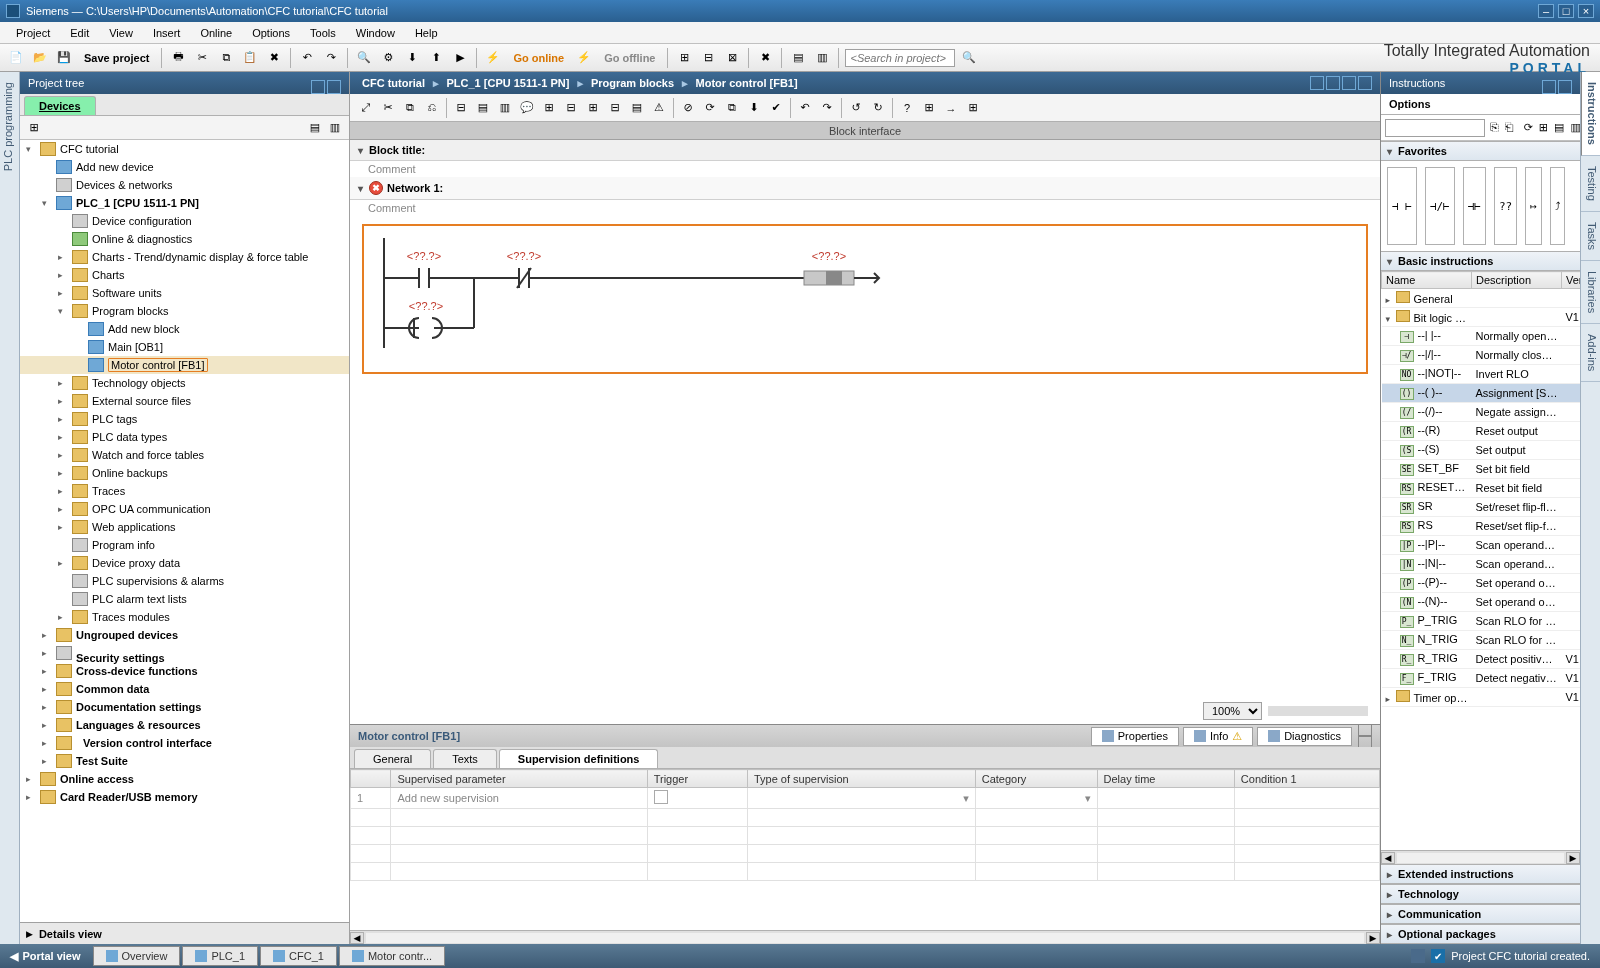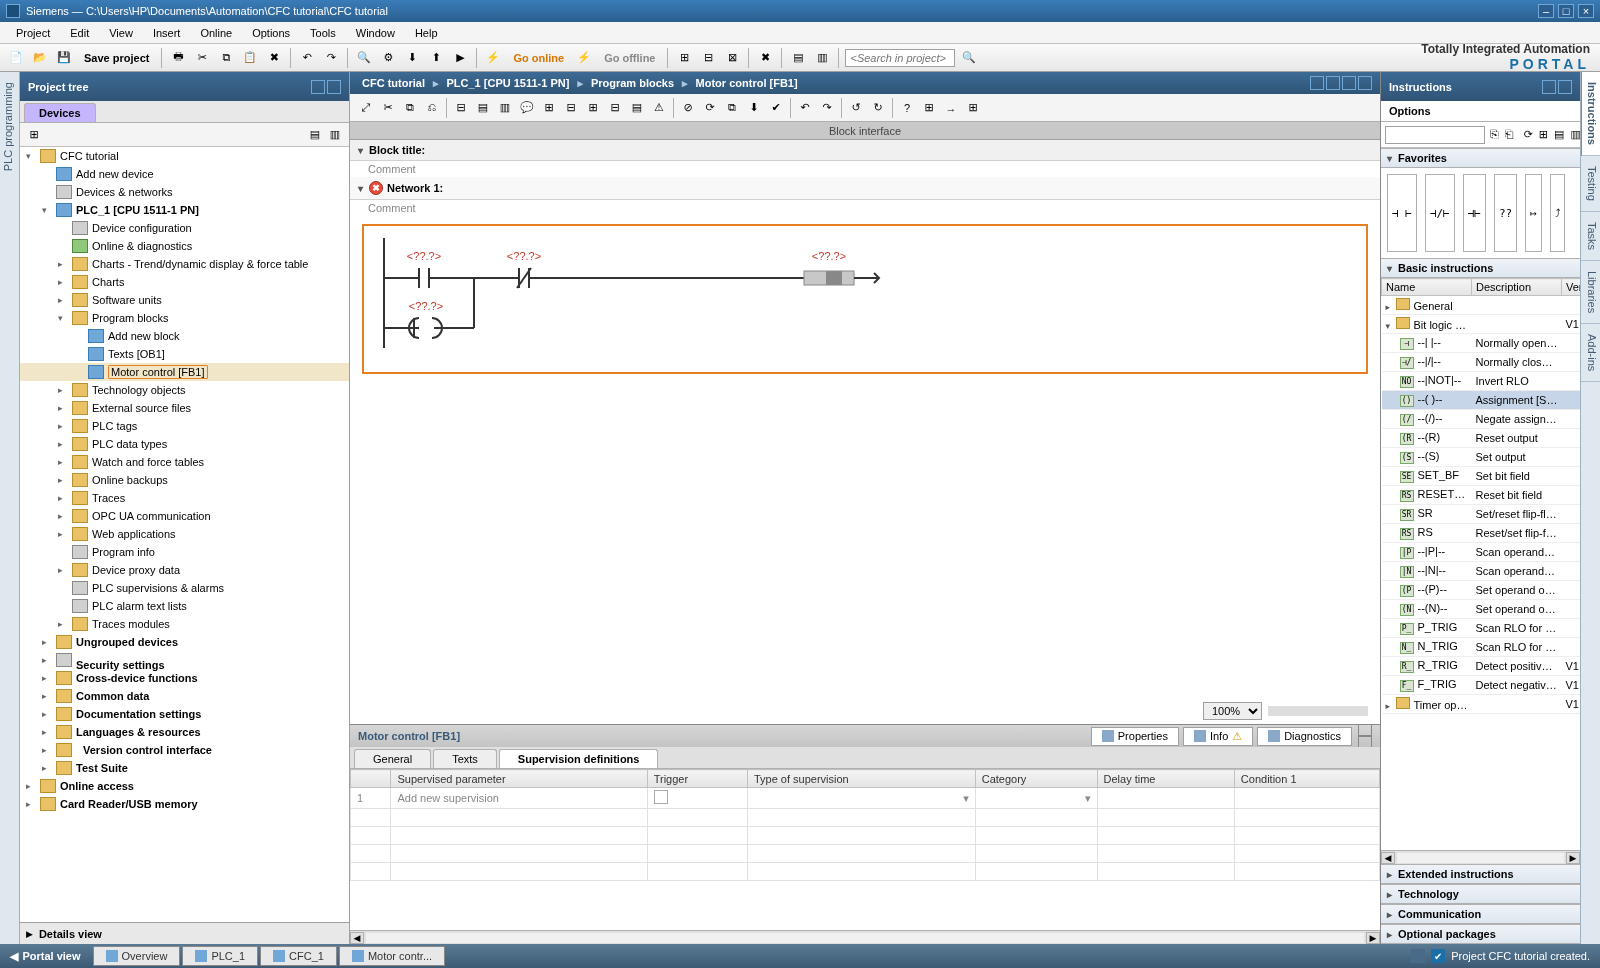--- a/index.html
+++ b/index.html
@@ -17,34 +17,34 @@
 
 
 .maintoolbar { background: linear-gradient(#fafafa,#e8e8e8); border-bottom: 1px solid #a0a0a0; height: 28px; display: flex; align-items: center; padding: 0 6px; gap: 4px; position: relative; }
 .tb-btn { width: 20px; height: 20px; border: 1px solid transparent; display: inline-flex; align-items: center; justify-content: center; }
 .tb-sep { width: 1px; height: 20px; background: #b0b0b0; margin: 0 2px; }
 .tb-text { padding: 0 6px; font-weight: bold; }
 .go-online { color: #d87500; }
 .go-offline { color: #888; }
 .searchproj { border: 1px solid #a0a0a0; width: 110px; height: 18px; padding: 0 4px; font-style: italic; color: #888; background:#fff;}
 .tia-portal { position: absolute; right: 10px; top: -2px; text-align: right; }
-.tia-portal .t1 { font-weight: bold; color: #333; font-size: 12px;}
+.tia-portal .t1 { font-weight: normal; color: #333; font-size: 16px;}
 .tia-portal .t2 { font-weight: bold; color: #1a6fa8; font-size: 14px; letter-spacing: 4px;}
 
 
 .left-vtabs { position: absolute; left:0; top:72px; bottom:24px; width:20px; background:#dfe8ef; border-right:1px solid #a0b0c0; }
 .vtab-label { writing-mode: vertical-rl; transform: rotate(180deg); color:#425b74; padding:10px 2px; font-size:11px; }
 
 
 .projtree { position: absolute; left:20px; top:72px; width:330px; bottom:24px; background:#f6f6f6; border-right:1px solid #a0a0a0; display:flex; flex-direction:column; }
-.panel-titlebar { background: linear-gradient(#3d6a94,#2f5476); color:#fff; height:29px; line-height:22px; padding:0 8px; font-weight:bold; display:flex; align-items:center;}
+.panel-titlebar { background: linear-gradient(#3d6a94,#2f5476); color:#fff; height:22px; line-height:22px; padding:0 8px; font-weight:normal; display:flex; align-items:flex-end;}
 .panel-titlebar .pbtns { margin-left:auto; display:flex; gap:2px;}
 .panel-titlebar .pbtn { width:14px; height:14px; border:1px solid #6fa8d6; }
 .devices-tab { display:flex; border-bottom:1px solid #b0b0b0; background:#e8e8e8; }
-.devices-tab .tab { background:#c4b5fd; border:1px solid #b0b0b0; border-bottom:none; border-radius:3px 3px 0 0; padding:3px 14px; margin:2px 0 0 4px; font-weight:bold;}
+.devices-tab .tab { background:#86efac; border:1px solid #b0b0b0; border-bottom:none; border-radius:3px 3px 0 0; padding:3px 14px; margin:2px 0 0 4px; font-weight:bold;text-decoration:underline;}
 .devices-toolbar { height:24px; background:#f4f4f4; border-bottom:1px solid #c0c0c0; display:flex; align-items:center; padding:0 4px; }
 .tree-scroll { flex:1; overflow:auto; background:#fff; }
 .tree-row { height:18px; display:flex; align-items:center; padding-left:6px; white-space:nowrap; }
 .tree-row.selected { background:#f1e6c7; }
 .tree-row .exp { width:10px; color:#666; font-size:9px; }
 .tree-row .ticon { width:16px; height:14px; margin:0 4px; display:inline-block; }
 .tree-row .label { }
 .highlight-box { border:1px solid #e67e22; border-radius:1px; display:inline-block; padding:0 2px; }
 .ic-folder { background:#e8c264; border:1px solid #b89030; }
 .ic-blue { background:#6fa8d6; border:1px solid #3a7cb8; }
@@ -269,21 +269,21 @@
         <span class="label">Program blocks</span>
       </div>
       <div class="tree-row" style="padding-left: 54px;">
         <span class="exp"></span>
         <span class="ticon ic-blue"></span>
         <span class="label">Add new block</span>
       </div>
       <div class="tree-row" style="padding-left: 54px;">
         <span class="exp"></span>
         <span class="ticon ic-blue"></span>
-        <span class="label">Texts [OB1]</span>
+        <span class="label">Main [OB1]</span>
       </div>
       <div class="tree-row selected" style="padding-left: 54px;">
         <span class="exp"></span>
         <span class="ticon ic-blue"></span>
         <span class="label"><span class="highlight-box">Motor control [FB1]</span></span>
       </div>
       <div class="tree-row" style="padding-left: 38px;">
         <span class="exp">▸</span>
         <span class="ticon ic-folder"></span>
         <span class="label">Technology objects</span>

